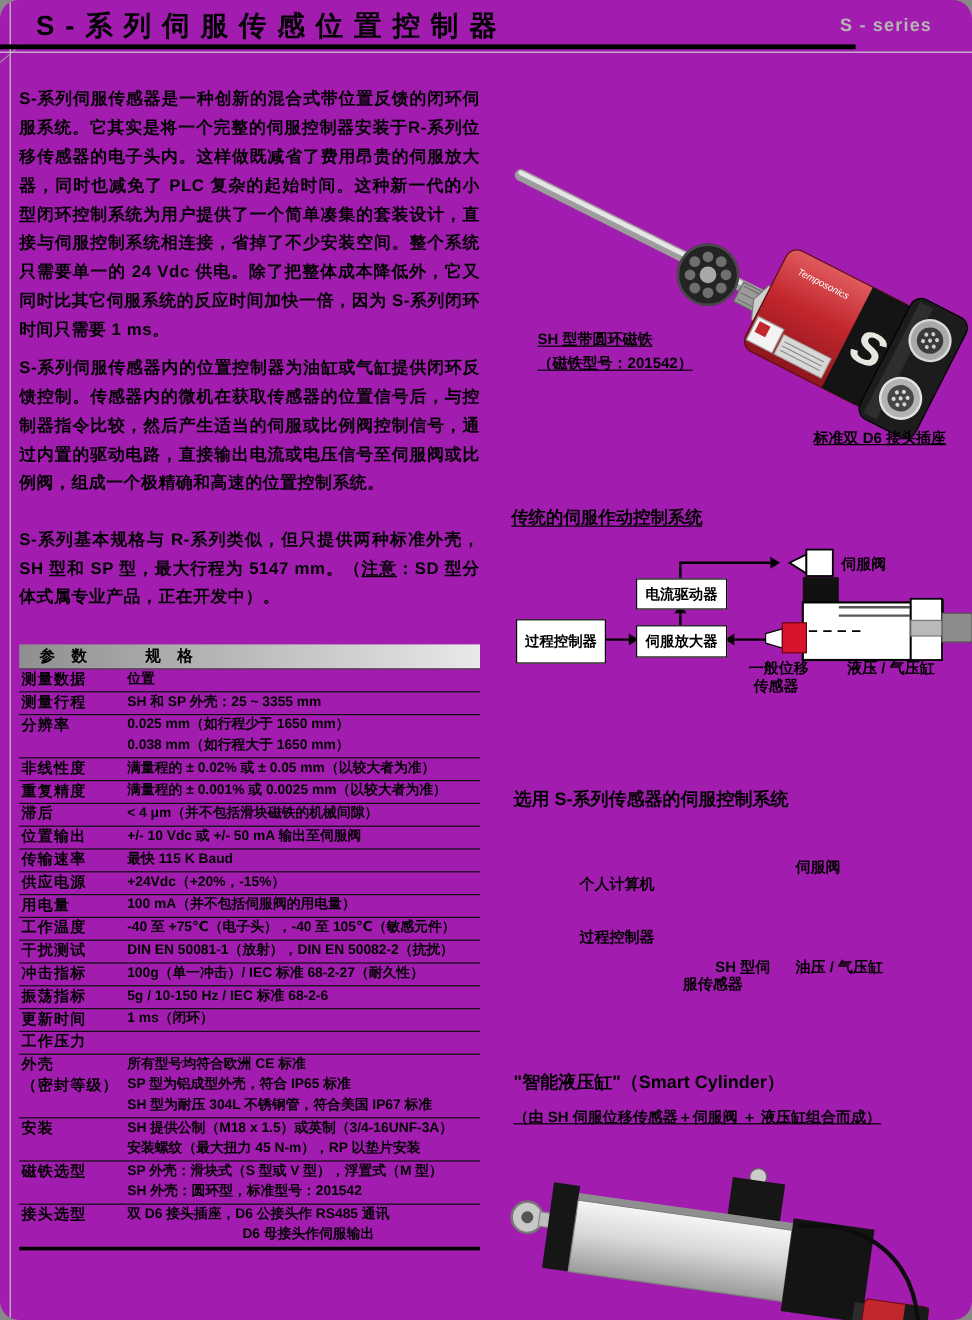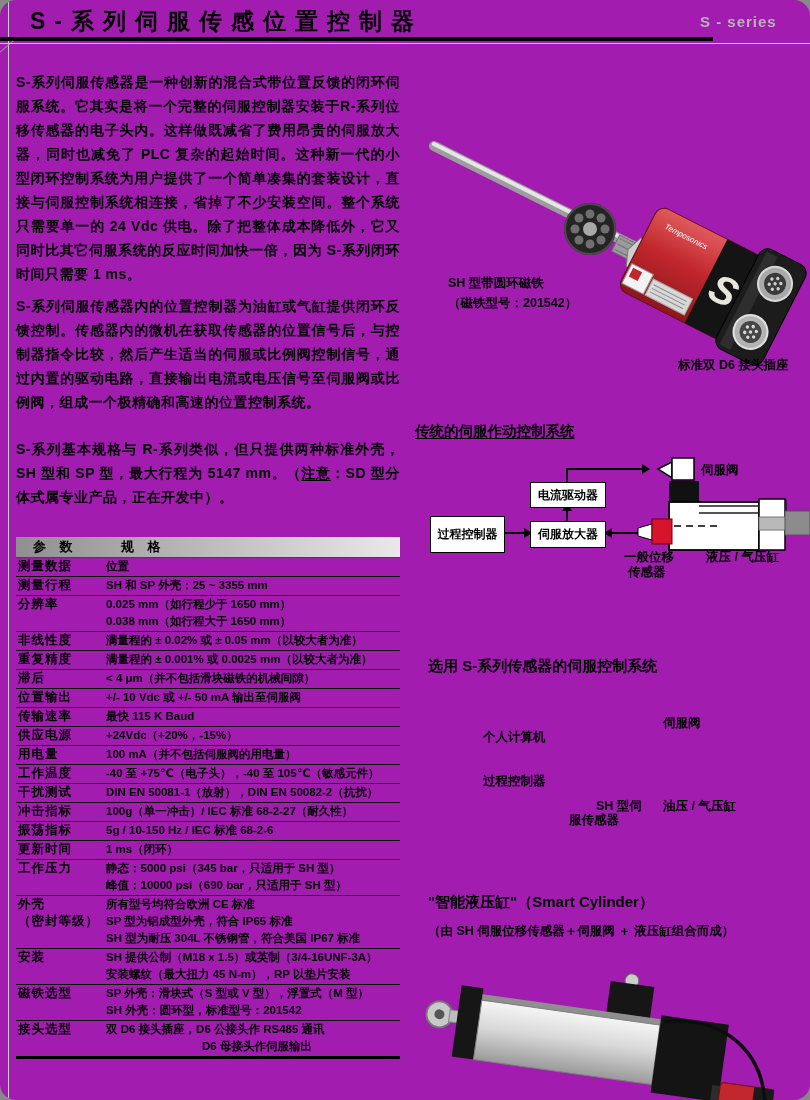--- a/index.html
+++ b/index.html
@@ -23,21 +23,21 @@
   .spec-head{display:flex;height:20px;align-items:center;
              background:linear-gradient(to right,#8f8f8f,#e9e9e9);border-bottom:1px solid #444;}
   .spec-head .h1{width:88px;padding-left:17px;font-size:13px;letter-spacing:5px;}
   .spec-head .h2{font-size:13px;letter-spacing:5px;}
   .spec-row{display:flex;border-bottom:1.5px solid #111;padding:0 0 1px 0;}
   .spec-row:last-child{border-bottom:3px solid #000;}
   .spec-label{width:88px;flex:none;font-size:12.5px;line-height:17px;letter-spacing:1px;
               padding-left:2px;white-space:pre-line;}
   .spec-value{flex:1;font-size:11.5px;line-height:17px;}
   
-  .caption{font-size:12.5px;font-weight:bold;white-space:nowrap;}
+  .caption{font-size:12.5px;font-weight:bold;white-space:nowrap;text-decoration:underline;}
   .dg-title{font-size:14.5px;font-weight:bold;white-space:nowrap;}
   .dg-box{position:absolute;border:1.5px solid #000;display:flex;align-items:center;
           justify-content:center;font-size:12px;font-weight:bold;background:#fff;white-space:nowrap;}
   .dg-label{position:absolute;font-size:12.5px;font-weight:bold;white-space:nowrap;}
   svg text{font-family:"Liberation Sans","DejaVu Sans",sans-serif;}
 </style>
 </head>
 <body>
 
 <div id="page">
@@ -145,24 +145,20 @@
           </div>
         </div>
         <div class="spec-row">
           <div class="spec-label">更新时间</div>
           <div class="spec-value">
             <div>1 ms（闭环）</div>
           </div>
         </div>
         <div class="spec-row">
           <div class="spec-label">工作压力</div>
-          <div class="spec-value">
-            <div>静态：5000 psi（345 bar，只适用于 SH 型）</div>
-            <div>峰值：10000 psi（690 bar，只适用于 SH 型）</div>
-          </div>
         </div>
         <div class="spec-row">
           <div class="spec-label">外壳
 （密封等级）</div>
           <div class="spec-value">
             <div>所有型号均符合欧洲 CE 标准</div>
             <div>SP 型为铝成型外壳，符合 IP65 标准</div>
             <div>SH 型为耐压 304L 不锈钢管，符合美国 IP67 标准</div>
           </div>
         </div>
@@ -268,21 +264,21 @@
         <circle cx="-3" cy="30" r="1.7" fill="#d8d8d8"></circle>
           <circle cx="-3" cy="24" r="1.7" fill="#d8d8d8"></circle>
         <circle cx="2" cy="27" r="1.7" fill="#d8d8d8"></circle>
       </g>
     </g>
   </svg>
   <div class="abs caption" style="left:448px;top:275px;">SH 型带圆环磁铁</div>
   <div class="abs caption" style="left:448px;top:295px;">（磁铁型号：201542）</div>
   <div class="abs caption" style="left:678px;top:357px;">标准双 D6 接头插座</div>
 
-  <div class="abs dg-title u" style="left:415px;top:422px;">传统的伺服作动控制系统</div>
+  <div class="abs dg-title u" style="left:426px;top:422px;">传统的伺服作动控制系统</div>
   <svg class="abs" style="left:420px;top:455px;" width="390" height="132" viewBox="0 0 390 132">
 
     <line x1="83" y1="78" x2="104" y2="78" stroke="#000" stroke-width="2"></line>
     <polygon points="104,73 112,78 104,83" fill="#000"></polygon>
     <line x1="147" y1="66" x2="147" y2="56" stroke="#000" stroke-width="2"></line>
     <polygon points="142,56 147,48 152,56" fill="#000"></polygon>
     <polyline points="147,27 147,14 222,14" fill="none" stroke="#000" stroke-width="2"></polyline>
     <polygon points="222,9 230,14 222,19" fill="#000"></polygon>
     <line x1="218" y1="78" x2="192" y2="78" stroke="#000" stroke-width="2"></line>
     <polygon points="192,73 184,78 192,83" fill="#000"></polygon>

